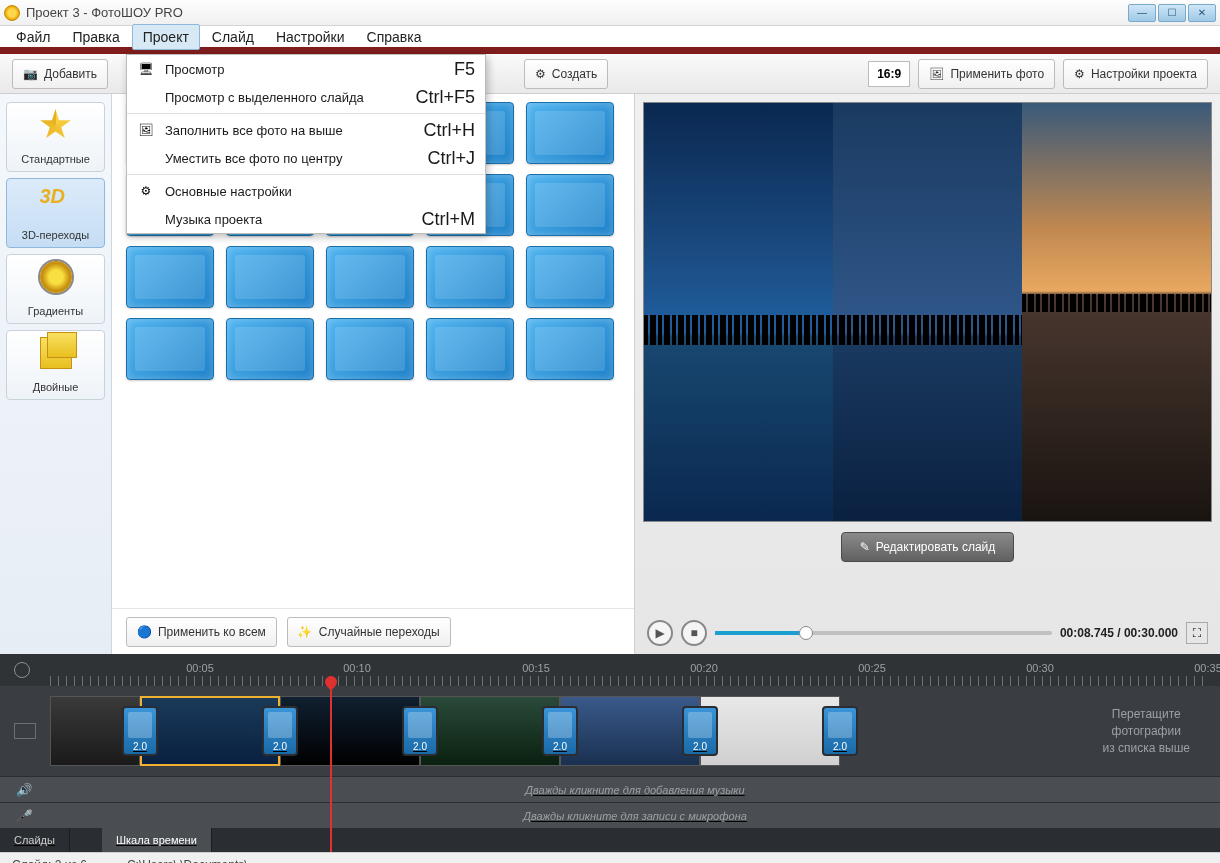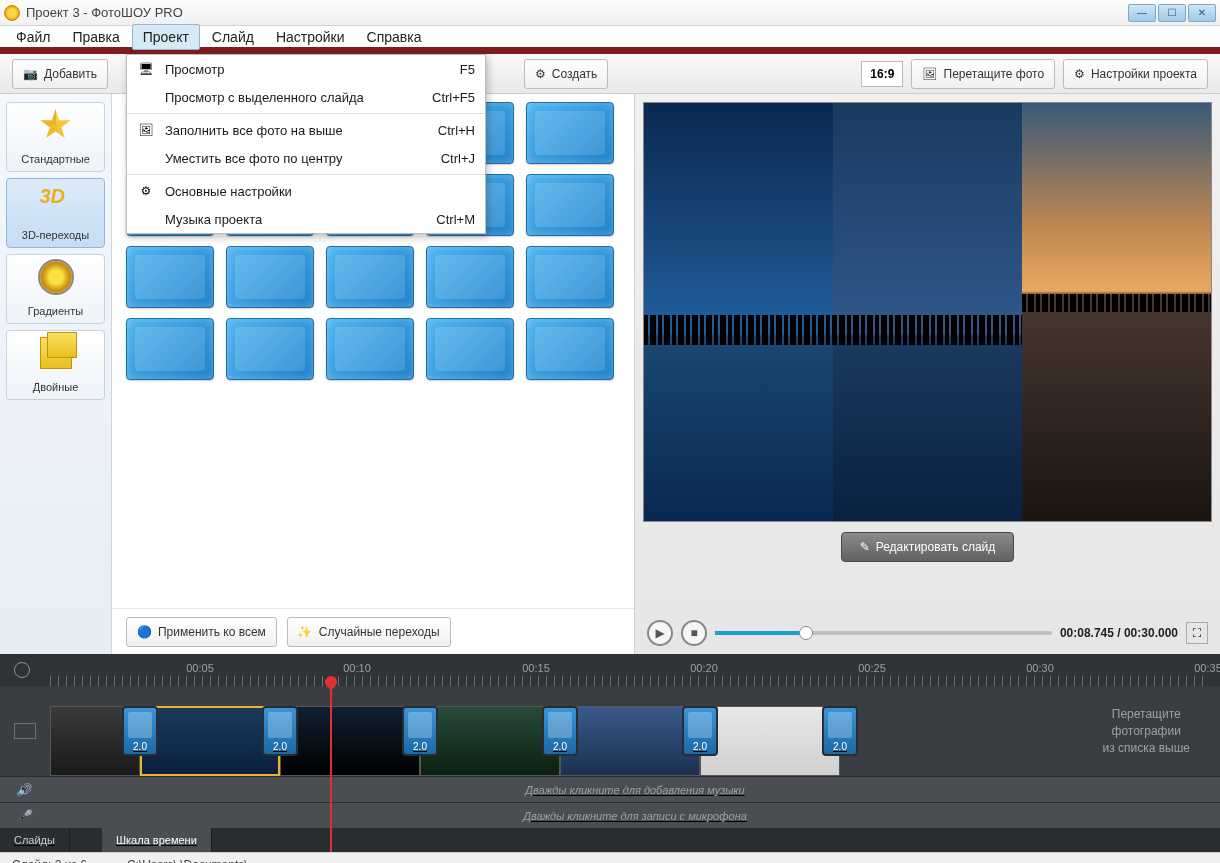--- a/index.html
+++ b/index.html
@@ -16,21 +16,21 @@
 .menubar { height:28px; background:#fff; border-bottom:7px solid #7f1d1d; display:flex; align-items:center; padding:0 6px; gap:2px; position:relative;}
 .menubar .menu-item { padding:4px 10px; font-size:14px; color:#222; cursor:pointer;}
 .menubar .menu-item.active { background:#d8e9f6; border:1px solid #8fb8d8; border-radius:2px;}
 
 
 .dropdown { position:absolute; top:54px; left:126px; width:360px; background:#fff; border:1px solid #bdbdbd; box-shadow:2px 3px 8px rgba(0,0,0,0.25); z-index:100;}
 .dropdown .dd-row { display:flex; align-items:center; height:28px; padding:0 10px; cursor:pointer;}
 .dropdown .dd-sep { height:1px; background:#e0e0e0; margin:2px 0;}
 .dropdown .dd-icon { width:18px; height:16px; margin-right:10px; display:flex; align-items:center; justify-content:center;}
 .dropdown .dd-label { flex:1; font-size:13px; color:#1a1a1a;}
-.dropdown .dd-short { font-size:13px; color:#1a1a1a;}
+.dropdown .dd-short { font-size:18px; color:#1a1a1a;}
 
 
 .toolbar { height:40px; background:linear-gradient(#fafafa,#e9e9e9); border-bottom:1px solid #cdcdcd; display:flex; align-items:center; padding:0 12px; gap:8px;}
 .tool-btn { height:30px; display:flex; align-items:center; padding:0 10px; background:linear-gradient(#fff,#f0f0f0); border:1px solid #bcbcbc; border-radius:3px; gap:6px; cursor:pointer; font-size:12px; color:#333;}
 .aspect-box { height:26px; padding:0 8px; border:1px solid #bcbcbc; background:#fff; display:flex; align-items:center; font-weight:bold; font-size:12px;}
 
 
 .main { display:flex; height:560px;}
 .left-col { width:112px; background:linear-gradient(#f4f8fd,#e6edf4); border-right:1px solid #cfd7de; padding:8px 6px; display:flex; flex-direction:column; gap:6px;}
 .cat-btn { height:70px; background:linear-gradient(#fff,#eef3f8); border:1px solid #c8d2db; border-radius:4px; display:flex; flex-direction:column; align-items:center; justify-content:center; gap:12px; cursor:pointer; font-size:11px; color:#333;}
@@ -68,21 +68,21 @@
 .ruler { height:32px; background:#2f3336; display:flex; align-items:flex-end; position:relative; color:#9aa0a5; font-size:10px;}
 .ruler .clock-icon { position:absolute; left:14px; top:8px; width:16px; height:16px; border:1.5px solid #8a9095; border-radius:50%;}
 .ruler .ticks { position:absolute; left:50px; right:10px; top:0; bottom:0;}
 .tick-label { position:absolute; bottom:12px; font-size:11px; transform:translateX(-50%);}
 .tick-marks { position:absolute; left:50px; right:10px; bottom:0; height:10px; background:repeating-linear-gradient(90deg,#6a7075 0 1px,transparent 1px 8px);}
 .playhead { position:absolute; top:30px; bottom:0; left:330px; width:2px; background:#e03030; z-index:50;}
 .playhead::before { content:""; position:absolute; top:-8px; left:-5px; width:12px; height:12px; background:#e03030; border-radius:50% 50% 50% 0; transform:rotate(-45deg);}
 
 .tl-track { height:90px; position:relative; display:flex; align-items:center; padding-left:50px;}
 .tl-track .track-icon { position:absolute; left:14px; width:22px; height:16px; border:1px solid #6a7075;}
-.tl-clips { display:flex; height:50px; align-items:flex-start;}
+.tl-clips { display:flex; height:50px; align-items:center;}
 .clip { height:70px; border:1px solid #555; position:relative; background:#203040;}
 .clip.c0{width:90px;background:linear-gradient(#3a3a3a,#1a1a1a);}
 .clip.c1{width:140px;background:linear-gradient(#1a3a5a,#0a2040);}
 .clip.c2{width:140px;background:linear-gradient(#102030,#000);}
 .clip.c3{width:140px;background:linear-gradient(#2a4a3a,#0a2010);}
 .clip.c4{width:140px;background:linear-gradient(#3a5a8a,#1a3050);}
 .clip.c5{width:140px;background:linear-gradient(#e8e8e8,#d0d0d0);}
 .clip.sel { border:2px solid #f0b030;}
 .trans-chip { width:36px; height:50px; background:linear-gradient(#3a94d8,#1a6aa8); border:2px solid #2a2e32; border-radius:4px; margin:0 -18px; z-index:5; position:relative; display:flex; flex-direction:column; align-items:center; justify-content:flex-end; color:#fff; font-size:10px; padding-bottom:2px;}
 .trans-chip .bg { position:absolute; inset:4px 4px 16px 4px; background:rgba(255,255,255,0.25); border-radius:2px;}
@@ -133,21 +133,21 @@
   </div>
   <div style="flex:0 0 400px"></div>
   <div class="tool-btn">
     <span>⚙</span>
     <span>Создать</span>
   </div>
   <div style="flex:1"></div>
   <div class="aspect-box">16:9</div>
   <div class="tool-btn">
     <span>🖼</span>
-    <span>Перетащите фото</span>
+    <span>Применить фото</span>
   </div>
   <div class="tool-btn">
     <span>⚙</span>
     <span>Настройки проекта</span>
   </div>
 </div>
 
 <div class="main">
 
   <div class="left-col">

